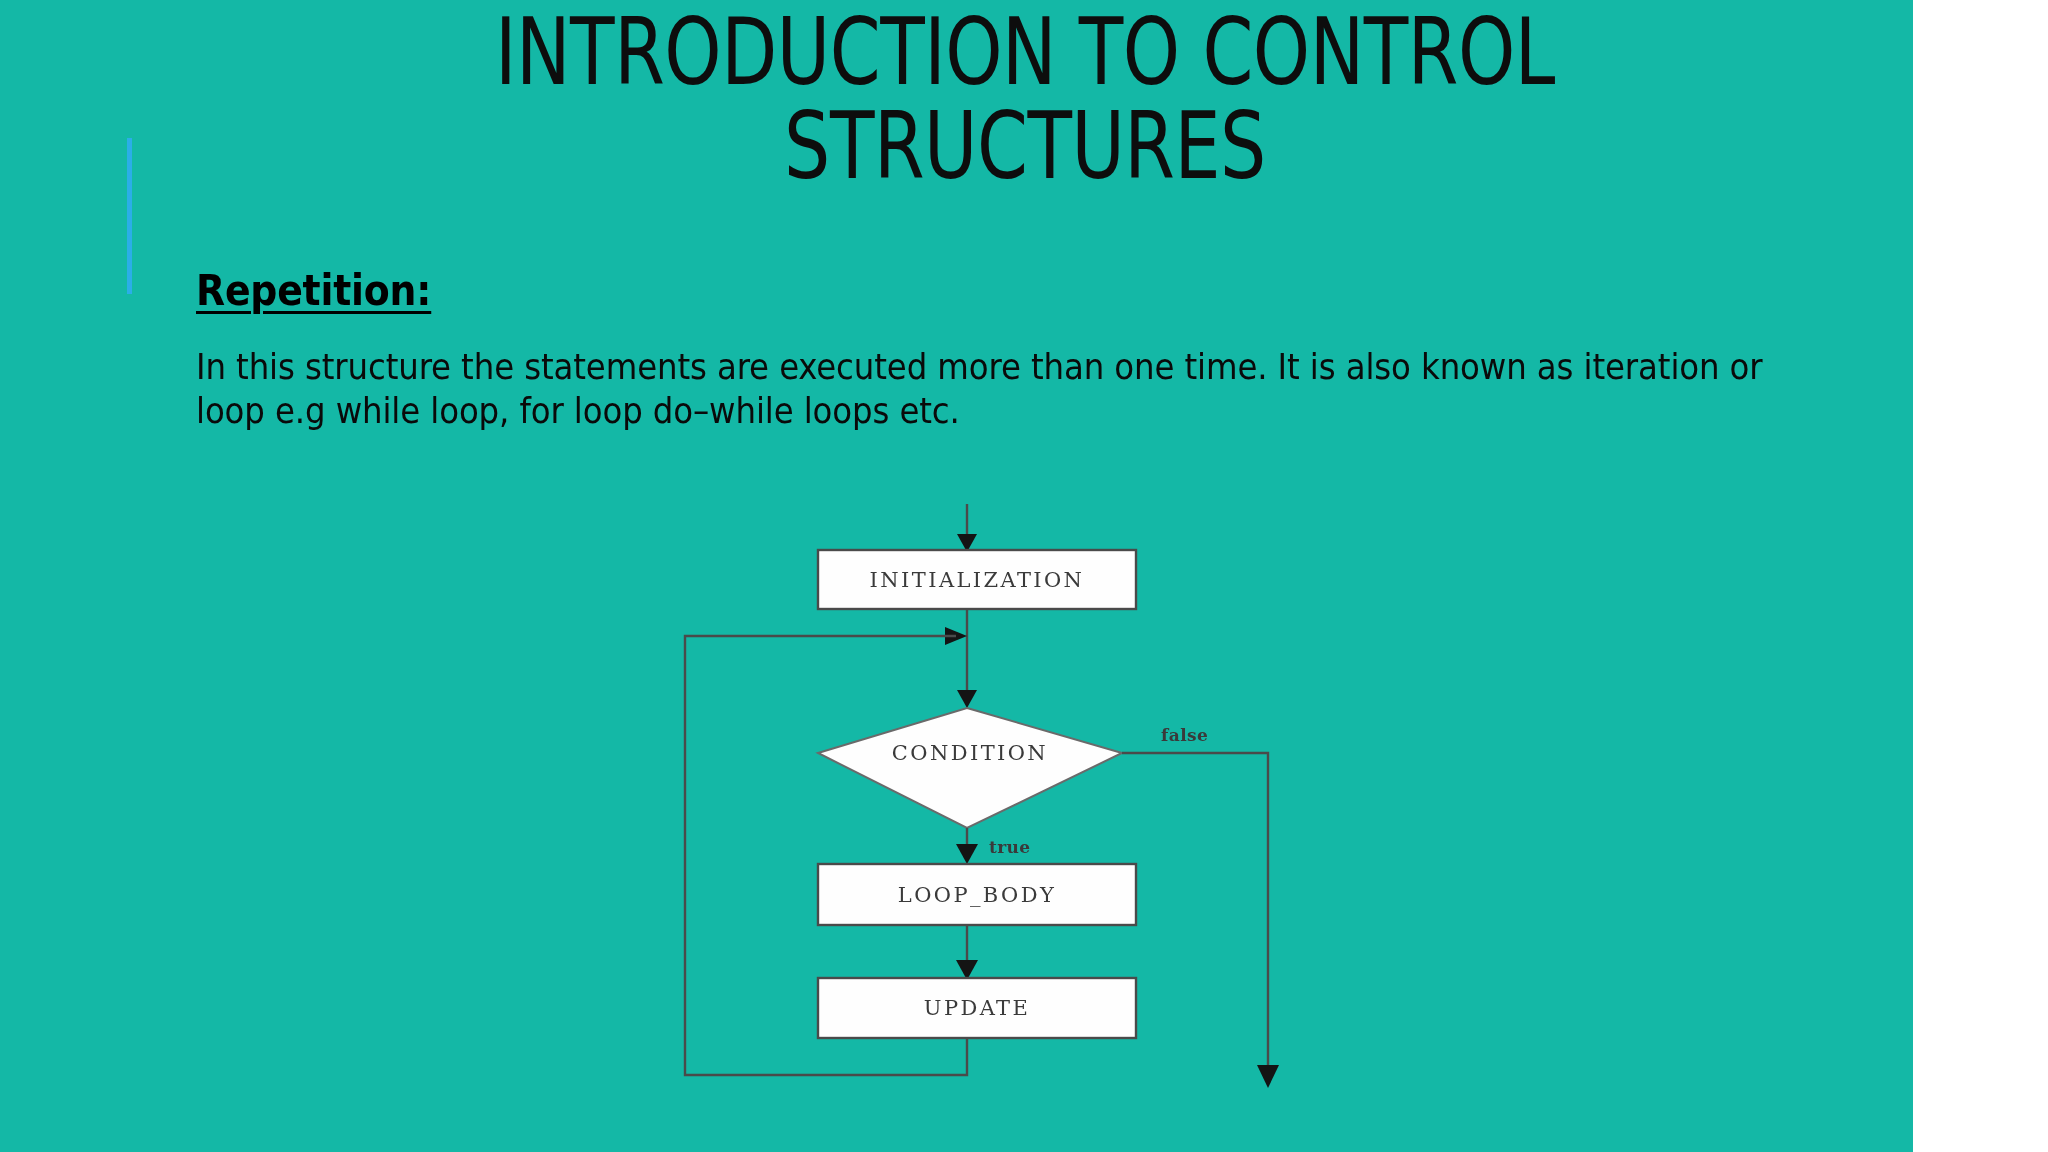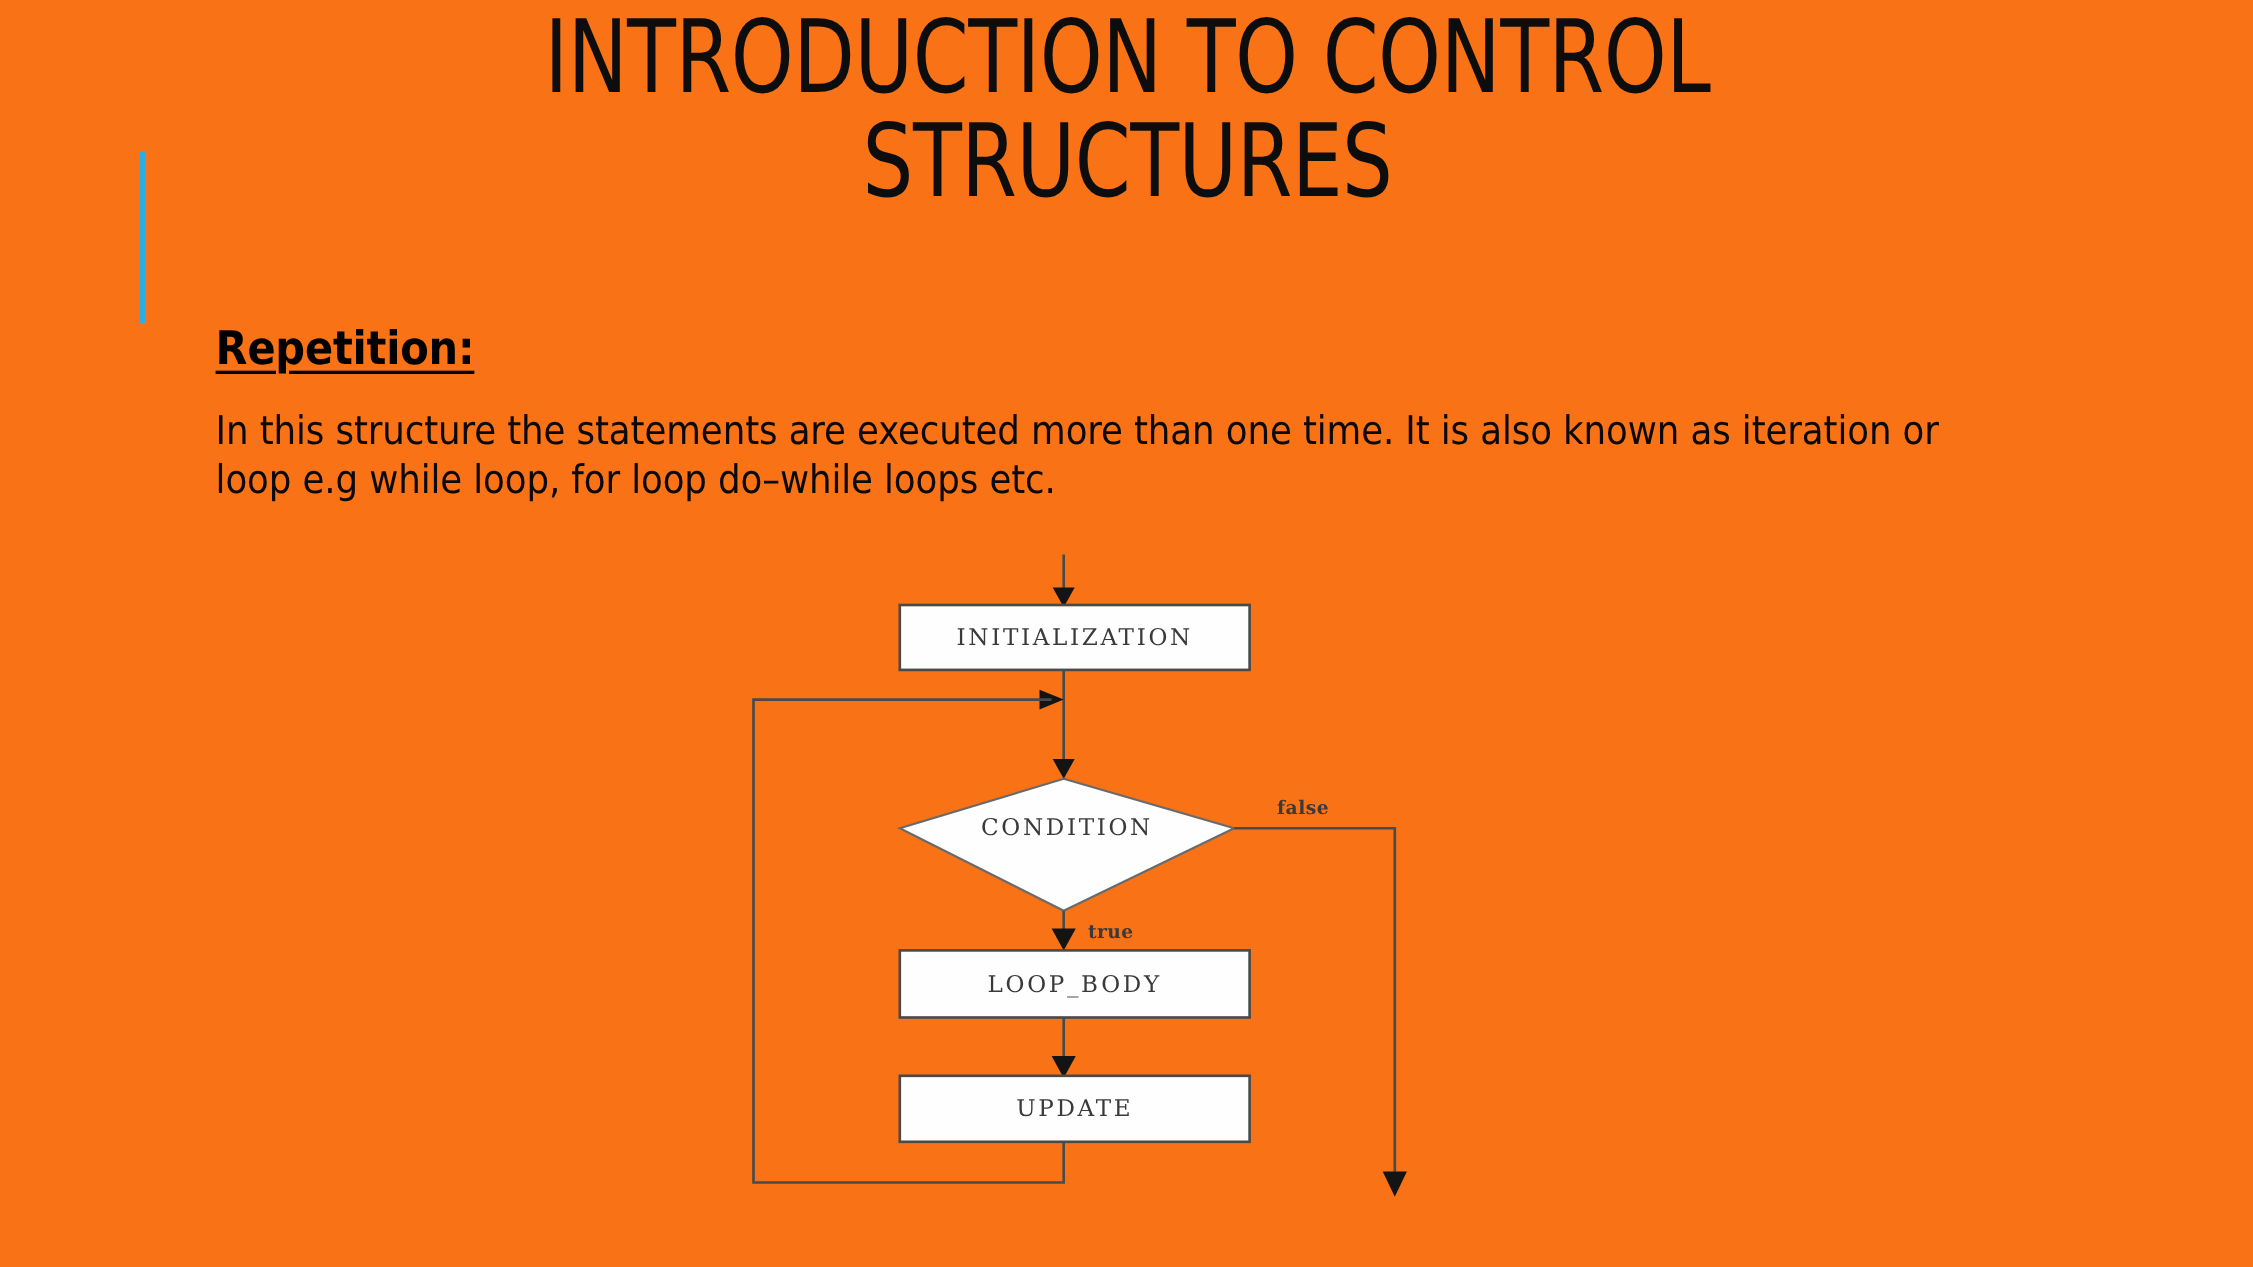--- a/index.html
+++ b/index.html
@@ -7,24 +7,25 @@
     margin: 0;
     padding: 0;
     background: #ffffff;
   }
   body {
     font-family: "Liberation Sans", sans-serif;
     -webkit-font-smoothing: antialiased;
   }
   #slide {
     position: relative;
-    width: 2048px;
+    width: 1880px;
     height: 1152px;
-    background: #f97316;
+    background: #14b8a6;
     overflow: hidden;
+    padding-left: 33px;
   }
 
   
   #slide-title {
     position: absolute;
     left: 180px;
     top: 6px;
     width: 1690px;
     text-align: center;
     font-family: "Liberation Sans Narrow", "DejaVu Sans Condensed", "Liberation Sans", sans-serif;
@@ -45,21 +46,21 @@
     top: 138px;
     width: 5px;
     height: 156px;
     background: #2BAEE8;
   }
 
   
   #body-block {
     position: absolute;
     left: 196px;
-    top: 292px;
+    top: 266px;
     width: 1620px;
   }
   #subhead {
     font-family: "Liberation Sans Narrow", "DejaVu Sans Condensed", "Liberation Sans", sans-serif;
     font-size: 42px;
     font-weight: 700;
     color: #000000;
     text-decoration: underline;
     text-underline-offset: 6px;
     text-decoration-thickness: 3px;

